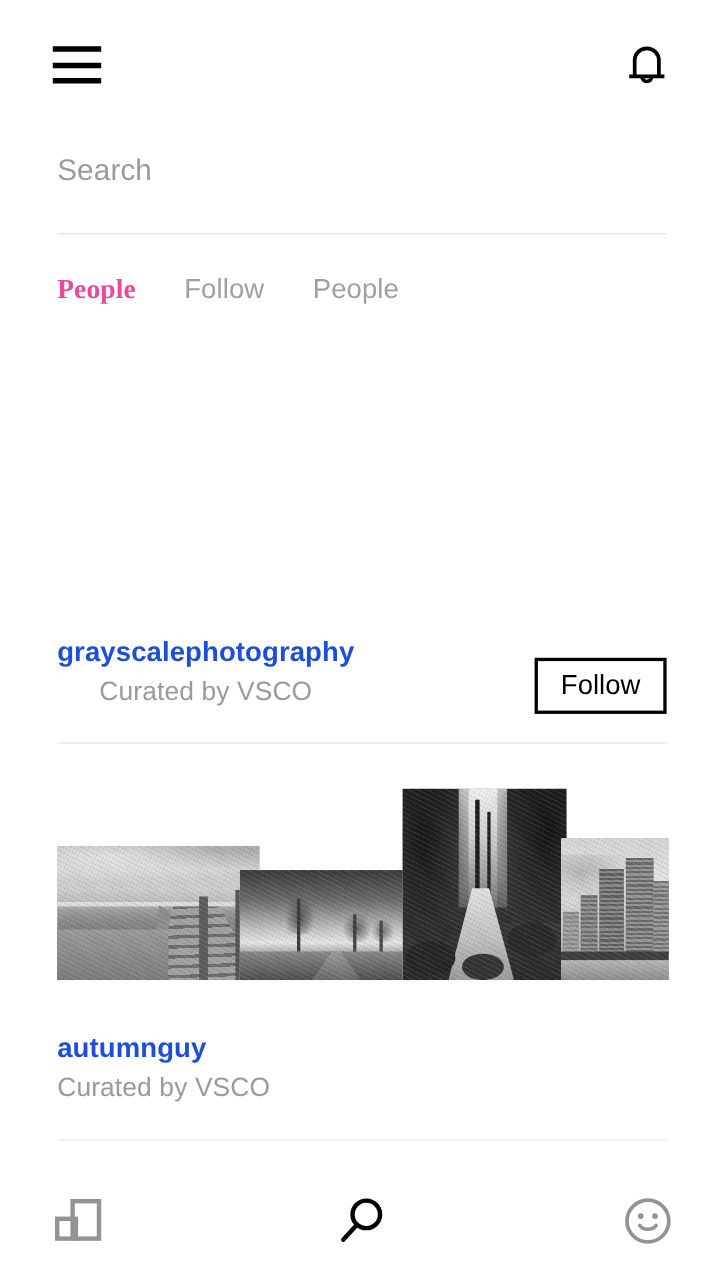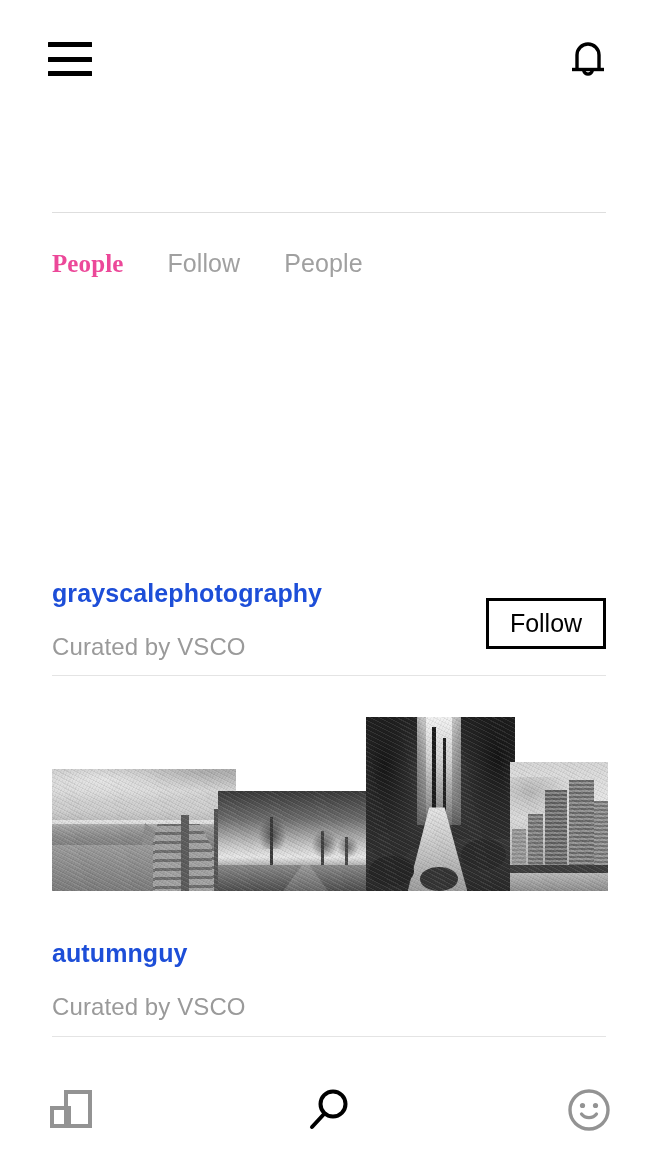--- a/index.html
+++ b/index.html
@@ -56,21 +56,21 @@
   .collection { position: absolute; left: 0; width: 658px; }
   .collage { position: relative; width: 658px; }
   .ph { position: absolute; overflow: hidden; background:#ccc; }
 
   .meta {
     position: absolute; left: 52px; width: 554px;
     display: flex; align-items: flex-start; justify-content: space-between;
   }
   .meta-text { display: flex; flex-direction: column; }
   .uname { font-size: 25px; color: #1d4ed8; font-weight: bold; letter-spacing:0.1px; line-height: 1.36; }
-  .curated { font-size: 24px; color: #9a9a9a; letter-spacing:0.1px; line-height: 1.45; margin-top:20px; }
+  .curated { font-size: 24px; color: #9a9a9a; letter-spacing:0.1px; line-height: 1.45; margin-top:2px;text-align:center; }
 
   .btn {
     font-family: "Liberation Sans", sans-serif;
     font-size: 25px; cursor: pointer; white-space: nowrap;
     display: flex; align-items: center; justify-content: center; margin-top: 22px;
   }
   .btn-follow {
     width: 120px; height: 51px; background: #fff; color: #000;
     border: 3px solid #000;
   }
@@ -104,20 +104,23 @@
     </div>
     <div class="bell">
       <svg width="44" height="46" viewBox="0 0 44 46">
         <path d="M11 31 L11 17 A11 11 0 0 1 33 17 L33 31" fill="none" stroke="#000" stroke-width="3.4" stroke-linecap="square"></path>
         <line x1="6" y1="31.5" x2="38" y2="31.5" stroke="#000" stroke-width="3.4"></line>
         <path d="M17.6 32.5 A4.6 5 0 0 0 26.4 32.5" fill="none" stroke="#000" stroke-width="3.2"></path>
       </svg>
     </div>
   </div>
 
+  <div class="search-wrap">
+    <input class="search-input" type="text" placeholder="Search" value="" style="">
+  </div>
   <div class="search-rule"></div>
 
   <div class="tabs">
     <div class="tab active">People</div>
     <div class="tab">Follow</div>
     <div class="tab">People</div>
   </div>
 
   <div class="collection" style="top:0;">
 

